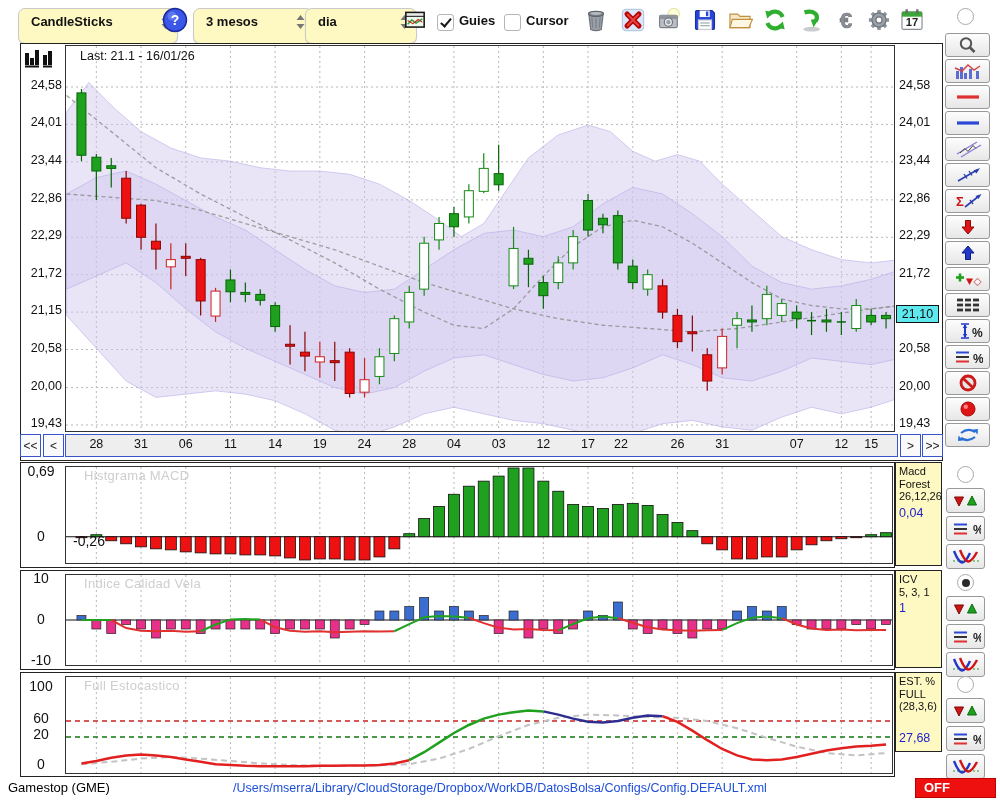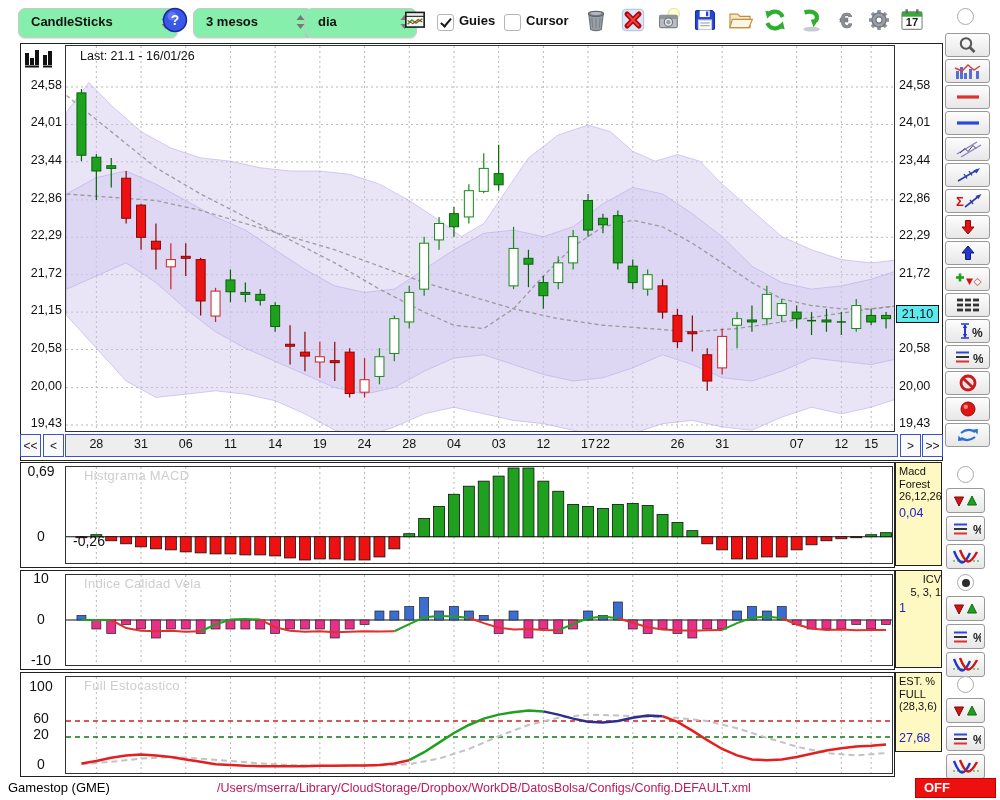--- a/index.html
+++ b/index.html
@@ -1,21 +1,21 @@
 <!DOCTYPE html>
 <html><head>
 <meta charset="utf-8">
 <style>
   html,body{margin:0;padding:0;background:#fff;}
   #app{position:relative;width:1000px;height:800px;background:#fff;overflow:hidden;
        font-family:"Liberation Sans",sans-serif;color:#111;}
   
-  .dropdown{position:absolute;height:25px;background:#86efac;border:1px solid #c9c9c9;border-radius:7px;
+  .dropdown{position:absolute;height:25px;background:#fef9c3;border:1px solid #c9c9c9;border-radius:7px;
     box-shadow:0 1px 1px rgba(0,0,0,.12);display:flex;align-items:center;justify-content:space-between;
-    padding:0 6px 3px 12px;font-size:13px;font-weight:600;cursor:default;}
+    padding:0 6px 9px 12px;font-size:13px;font-weight:600;cursor:default;}
   .helpbtn{position:absolute;width:26px;height:26px;border:none;background:transparent;padding:0;}
   .chk-box{position:absolute;width:15px;height:15px;border:1px solid #b5b5b5;border-radius:3px;background:#fff;}
   .chk-box.checked::after{content:"";position:absolute;left:4.5px;top:1px;width:4px;height:9px;
     border:solid #1a1a1a;border-width:0 2px 2px 0;transform:rotate(40deg);}
   .chk-label{position:absolute;font-size:13px;font-weight:600;}
   .tbtn{position:absolute;width:26px;height:26px;padding:0;border:none;background:transparent;}
   .radio{position:absolute;width:15px;height:15px;border:1.5px solid #aaa;border-radius:50%;background:#fff;}
   .radio.sel::after{content:"";position:absolute;left:3.5px;top:3.5px;width:8px;height:8px;background:#2b2b2b;border-radius:50%;}
   
   .frame{position:absolute;border:1px solid #222;background:#fff;}
@@ -36,21 +36,21 @@
   
   .infobox{position:absolute;left:895px;width:47px;border:1px solid #222;background:#fef9c3;box-sizing:border-box;
     font-size:11px;line-height:12.5px;padding:2px 0 0 3px;}
   .pvalue{position:absolute;left:899px;font-size:12.5px;color:#2222cc;}
   .pbtn,.sbtn{position:absolute;border:1px solid #999;border-radius:3px;
     background:linear-gradient(#fdfdfd,#e7e7e7);display:flex;align-items:center;justify-content:center;padding:0;}
   .pbtn{left:946px;width:39px;height:25px;}
   .sbtn{left:945px;width:45px;height:24px;}
   
   .sb-symbol{position:absolute;left:8px;top:780px;font-size:13px;color:#000;}
-  .sb-path{position:absolute;left:114px;top:781px;width:740px;text-align:center;font-size:12.5px;color:#be185d;}
+  .sb-path{position:absolute;left:130px;top:781px;width:740px;text-align:center;font-size:12.5px;color:#1d4ed8;}
   .offbtn{position:absolute;left:915px;top:778px;width:81px;height:20px;background:#ee0f0f;border:1px solid #b00;
     color:#fff;font-size:13px;font-weight:bold;text-align:left;padding:0 0 0 8px;line-height:18px;box-sizing:border-box;}
   
   .grid{stroke:#b8b8b8;stroke-width:1;stroke-dasharray:2 3;}
   .band{fill:#cfc5ee;fill-opacity:.45;stroke:#b4a8e4;stroke-opacity:.55;}
   .ma{fill:none;stroke:#8f8f8f;stroke-width:1.3;stroke-dasharray:4 3;opacity:.85;}
   .dline{fill:none;stroke:#c3c3c3;stroke-width:2;stroke-dasharray:6 4;}
   .thr-red{stroke:#cc2222;stroke-dasharray:5 4;stroke-width:1.3;}
   .thr-green{stroke:#117711;stroke-dasharray:5 4;stroke-width:1.3;}
 </style>
@@ -351,21 +351,21 @@
       <div class="dlab" style="left: 104.75px;">06</div>
       <div class="dlab" style="left: 149.45px;">11</div>
       <div class="dlab" style="left: 194.15px;">14</div>
       <div class="dlab" style="left: 238.85px;">19</div>
       <div class="dlab" style="left: 283.55px;">24</div>
       <div class="dlab" style="left: 328.25px;">28</div>
       <div class="dlab" style="left: 372.95px;">04</div>
       <div class="dlab" style="left: 417.65px;">03</div>
       <div class="dlab" style="left: 462.35px;">12</div>
       <div class="dlab" style="left: 507.05px;">17</div>
-      <div class="dlab" style="left: 522px;">22</div>
+      <div class="dlab" style="left: 540px;">22</div>
       <div class="dlab" style="left: 596.45px;">26</div>
       <div class="dlab" style="left: 641.15px;">31</div>
       <div class="dlab" style="left: 715.65px;">07</div>
       <div class="dlab" style="left: 760.35px;">12</div>
       <div class="dlab" style="left: 790.15px;">15</div>
     </div>
   <button class="navbtn" style="left:900px;">&gt;</button>
   <button class="navbtn" style="left:922px;">&gt;&gt;</button>
 
   <div class="frame" style="left:20px;top:462px;width:873px;height:104px;"></div>
@@ -562,21 +562,21 @@
       <polyline points="402.85,42.75 417.75,48.15 432.65000000000003,52.65 447.55,54.449999999999996 462.45,54 477.35,54.9 492.25,55.35" fill="none" stroke="#e03030" stroke-width="2"></polyline>
       <polyline points="492.25,55.35 507.15000000000003,49.050000000000004 522.0500000000001,43.199999999999996 536.95,41.4 551.85,43.199999999999996" fill="none" stroke="#1fa01f" stroke-width="2"></polyline>
       <polyline points="551.85,43.199999999999996 566.75,47.699999999999996 581.65,52.199999999999996 596.5500000000001,54.449999999999996 611.45,55.35 626.35,55.800000000000004 641.25,55.35 656.15,54.9" fill="none" stroke="#e03030" stroke-width="2"></polyline>
       <polyline points="656.15,54.9 671.0500000000001,48.15 685.95,42.75 700.85,41.4 715.75,43.199999999999996" fill="none" stroke="#1fa01f" stroke-width="2"></polyline>
       <polyline points="715.75,43.199999999999996 730.65,49.5 745.5500000000001,53.550000000000004 760.45,54.9 775.35,54.449999999999996 790.25,55.35 805.15,54.9 820.0500000000001,54.9" fill="none" stroke="#e03030" stroke-width="2"></polyline>
     </svg>
   <div class="watermark" style="left:84px;top:576px;">Indice Calidad Vela</div>
   <div class="plabel" style="top:571px;">10</div>
   <div class="plabel" style="top:612px;">0</div>
   <div class="plabel" style="top:653px;">-10</div>
-  <div class="infobox" style="top:570px;height:98px;text-align:right;">
+  <div class="infobox" style="top:570px;height:98px;">
     <div>ICV</div>
     <div>5, 3, 1</div>
   </div>
   <div class="pvalue" style="top:601px;">1</div>
   <span class="radio sel" style="left:957px;top:574px;"></span>
   <button class="pbtn" style="top:596px;">
     <svg width="30" height="18" viewBox="0 0 30 18">
       <polygon points="8,14 3.5,5 12.5,5" fill="#d01414" stroke="#7a0808"></polygon>
       <polygon points="21,4 16.5,13 25.5,13" fill="#1fa01f" stroke="#0a6a0a"></polygon>
     </svg>

